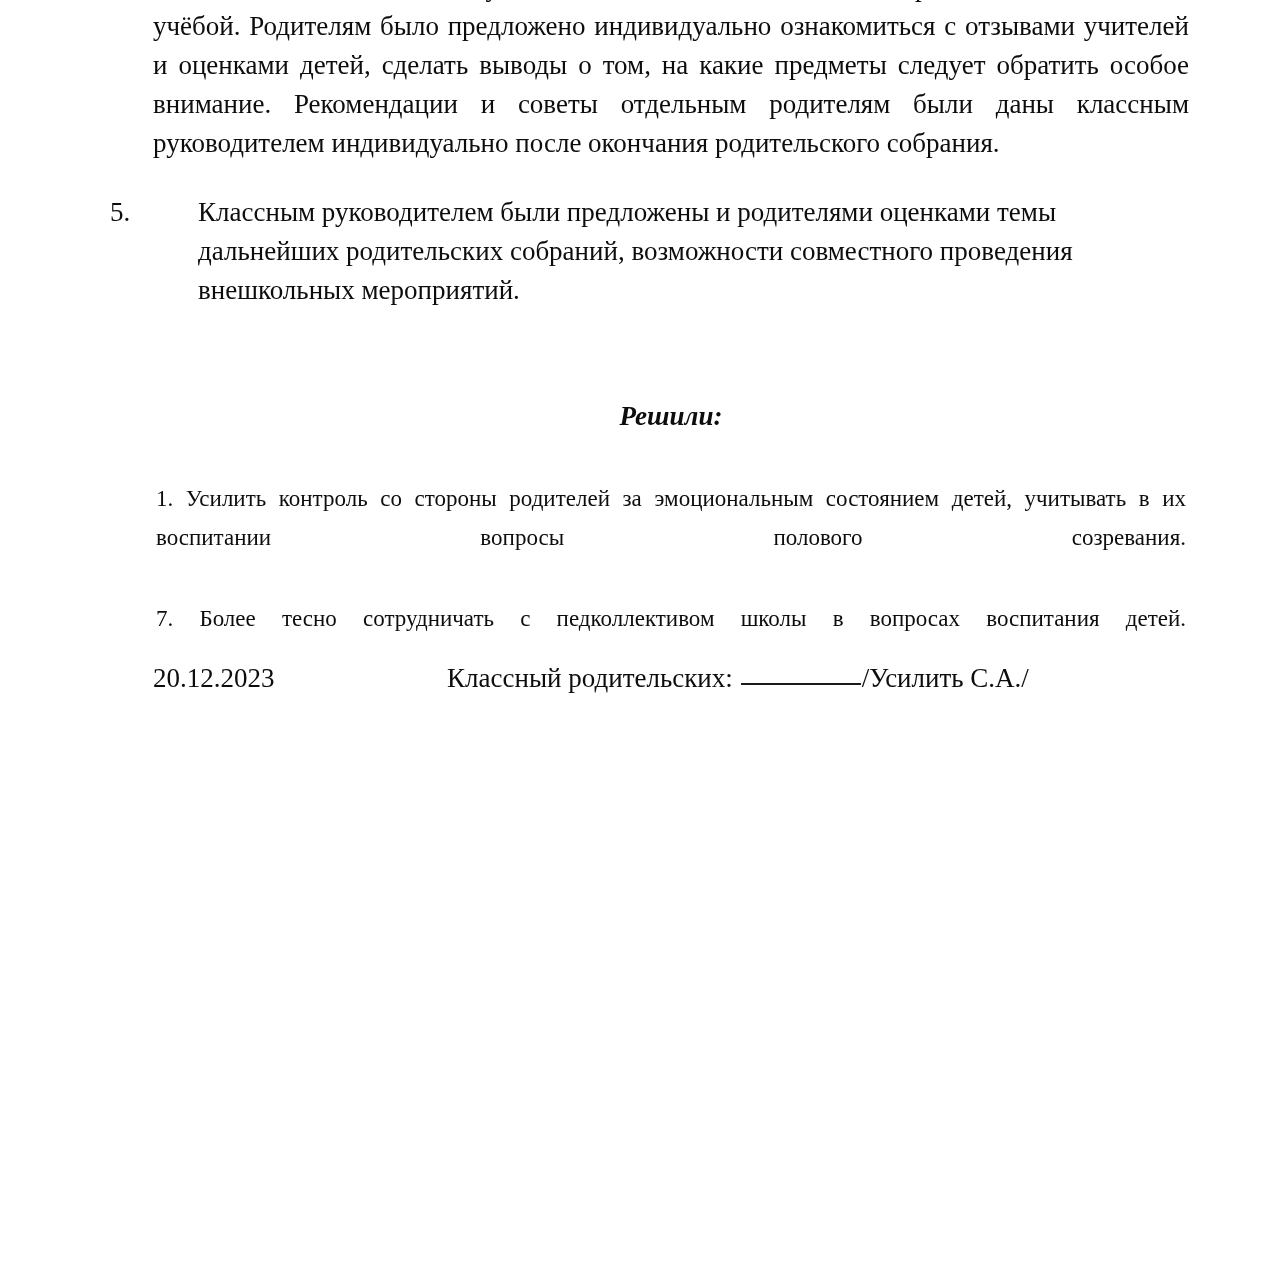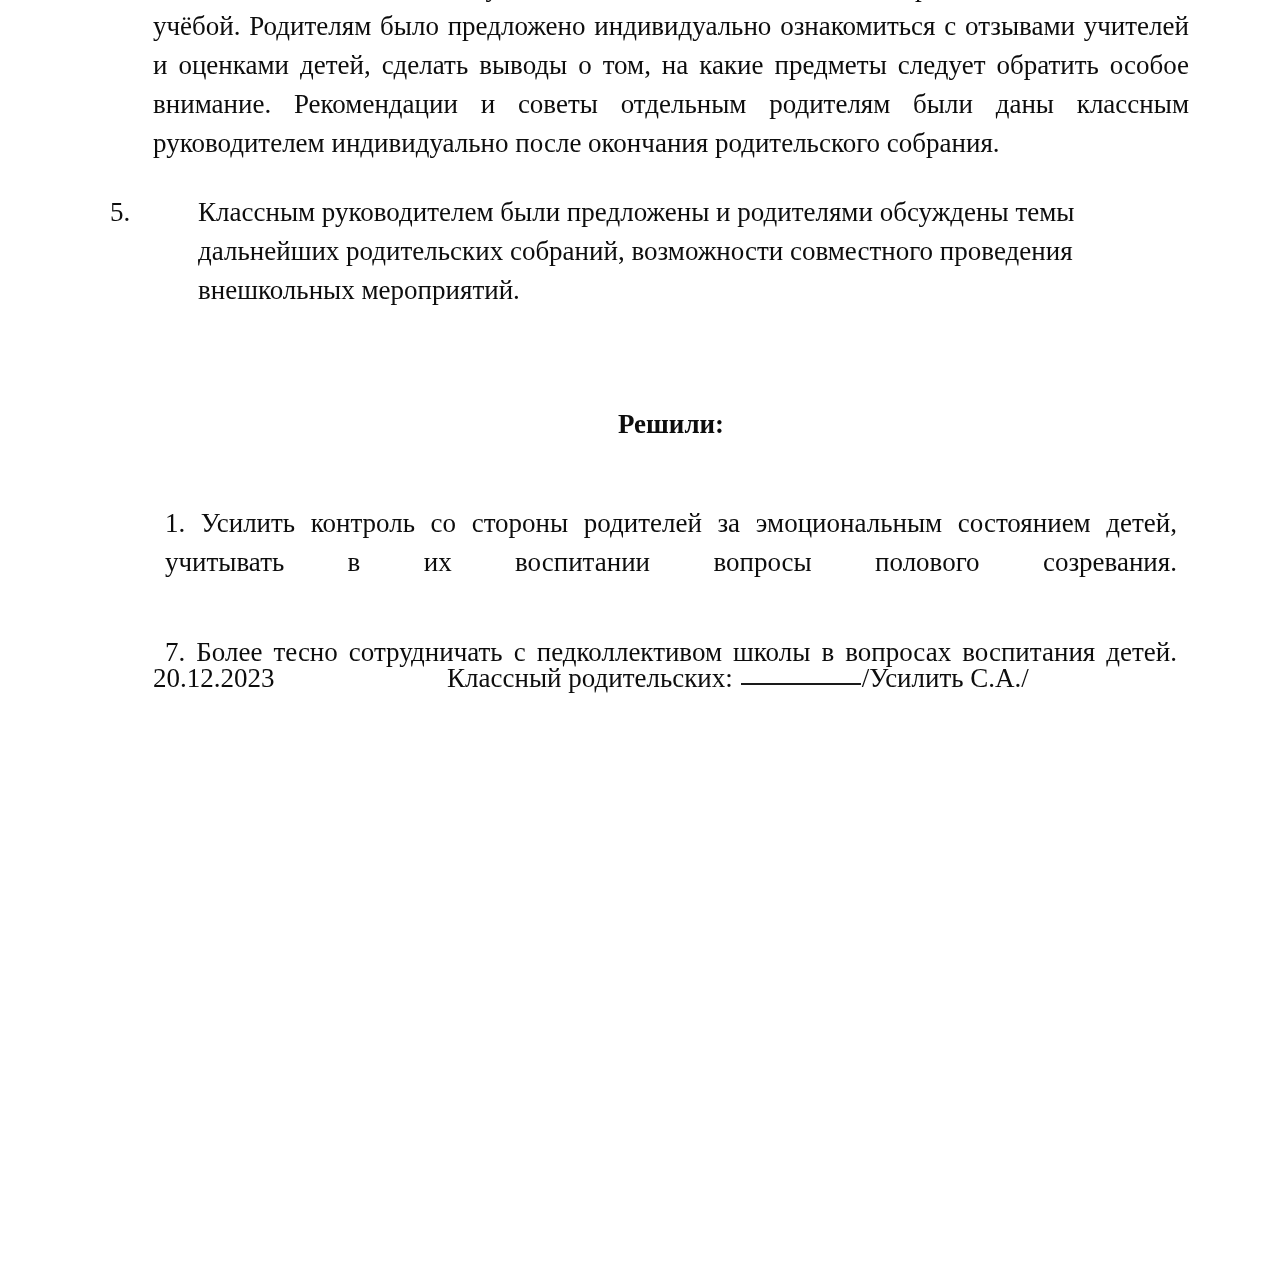--- a/index.html
+++ b/index.html
@@ -66,34 +66,35 @@
     display: inline-block;
     width: 100%;
   }
 
   
   .heading {
     text-align: center;
     font-weight: bold;
     font-size: 27px;
     line-height: 39px;
-    margin: 12px;
+    margin: 4px;
     padding-top: 44px;
+    font-style: italic;
   }
 
   
   .resolutions {
     padding-top: 36px;
   }
   .res-item {
-    font-size: 27px;
+    font-size: 23px;
     line-height: 39px;
     text-align: justify;
     text-justify: inter-word;
-    margin: 12px;
+    margin: 3px;
   }
   .res-item::after {
     content: "";
     display: inline-block;
     width: 100%;
   }
   .res-item.no-justify {
     text-align: left;
   }
   .res-item.no-justify::after { content: none; }
@@ -124,21 +125,21 @@
 <body>
 
 <div id="page">
 
   <div class="doc-body">
 
     <p class="para">высказала своё мнение об успеваемости класса и основных проблемах, связанных с учёбой. Родителям было предложено индивидуально ознакомиться с отзывами учителей и оценками детей, сделать выводы о том, на какие предметы следует обратить особое внимание. Рекомендации и советы отдельным родителям были даны классным руководителем индивидуально после окончания родительского собрания.</p>
 
     <div class="list-block">
       <span class="list-marker">5.</span>
-      <span class="list-text">Классным руководителем были предложены и родителями обсуждены темы дальнейших родительских собраний, возможности совместного проведения внешкольных мероприятий.</span>
+      <span class="list-text">Классным руководителем были предложены и родителями оценками темы дальнейших родительских собраний, возможности совместного проведения внешкольных мероприятий.</span>
     </div>
 
     <p class="heading">Решили:</p>
 
     <div class="resolutions">
       <p class="res-item">1. Усилить контроль со стороны родителей за эмоциональным состоянием детей, учитывать в их воспитании вопросы полового созревания.</p>
       <p class="res-item">7. Более тесно сотрудничать с педколлективом школы в вопросах воспитания детей.</p>
     </div>
 
   </div>

